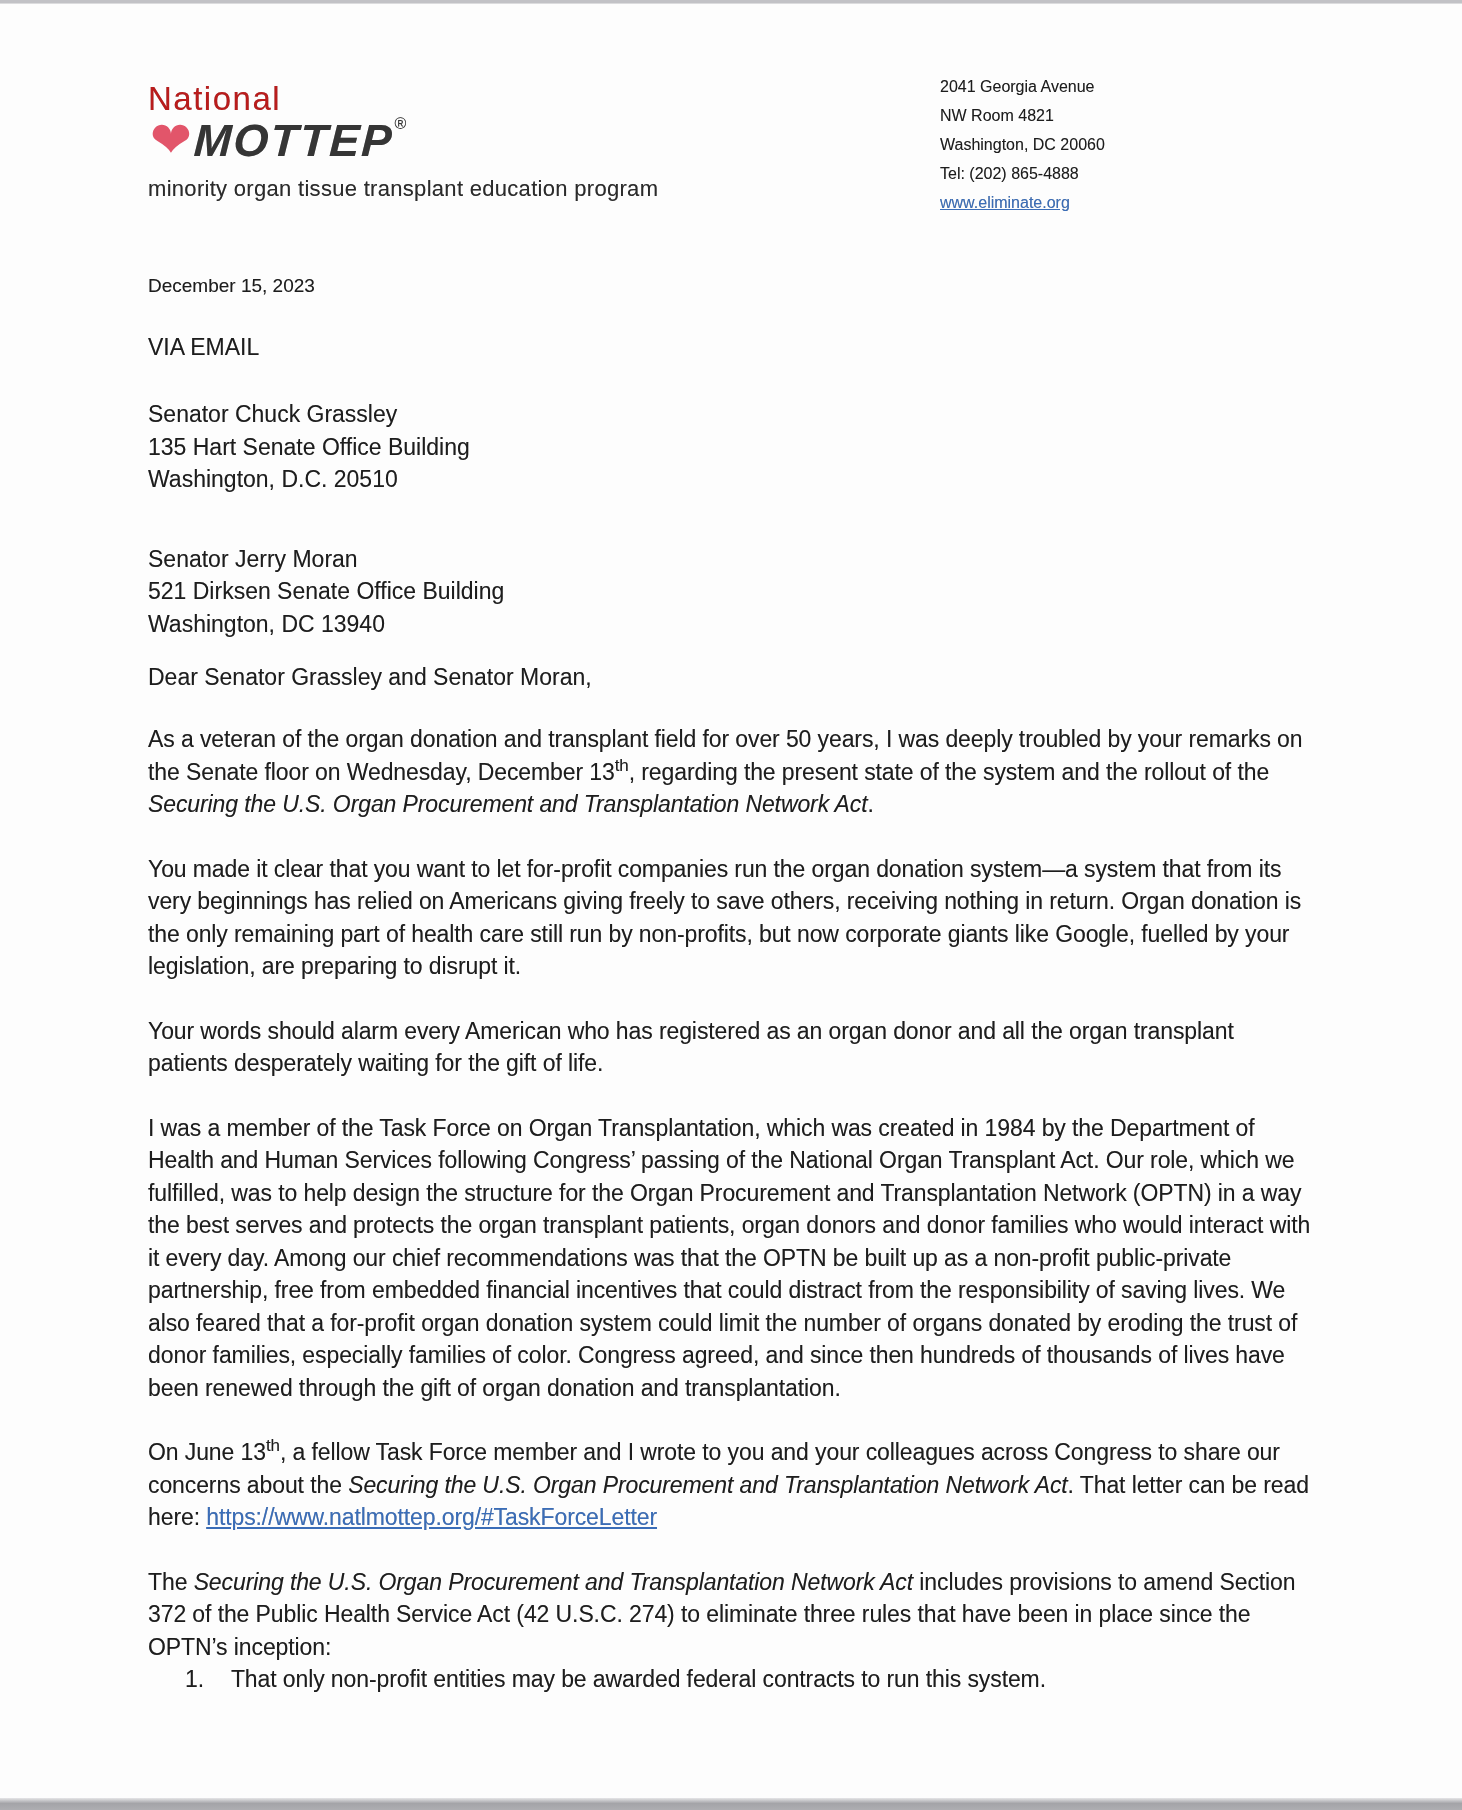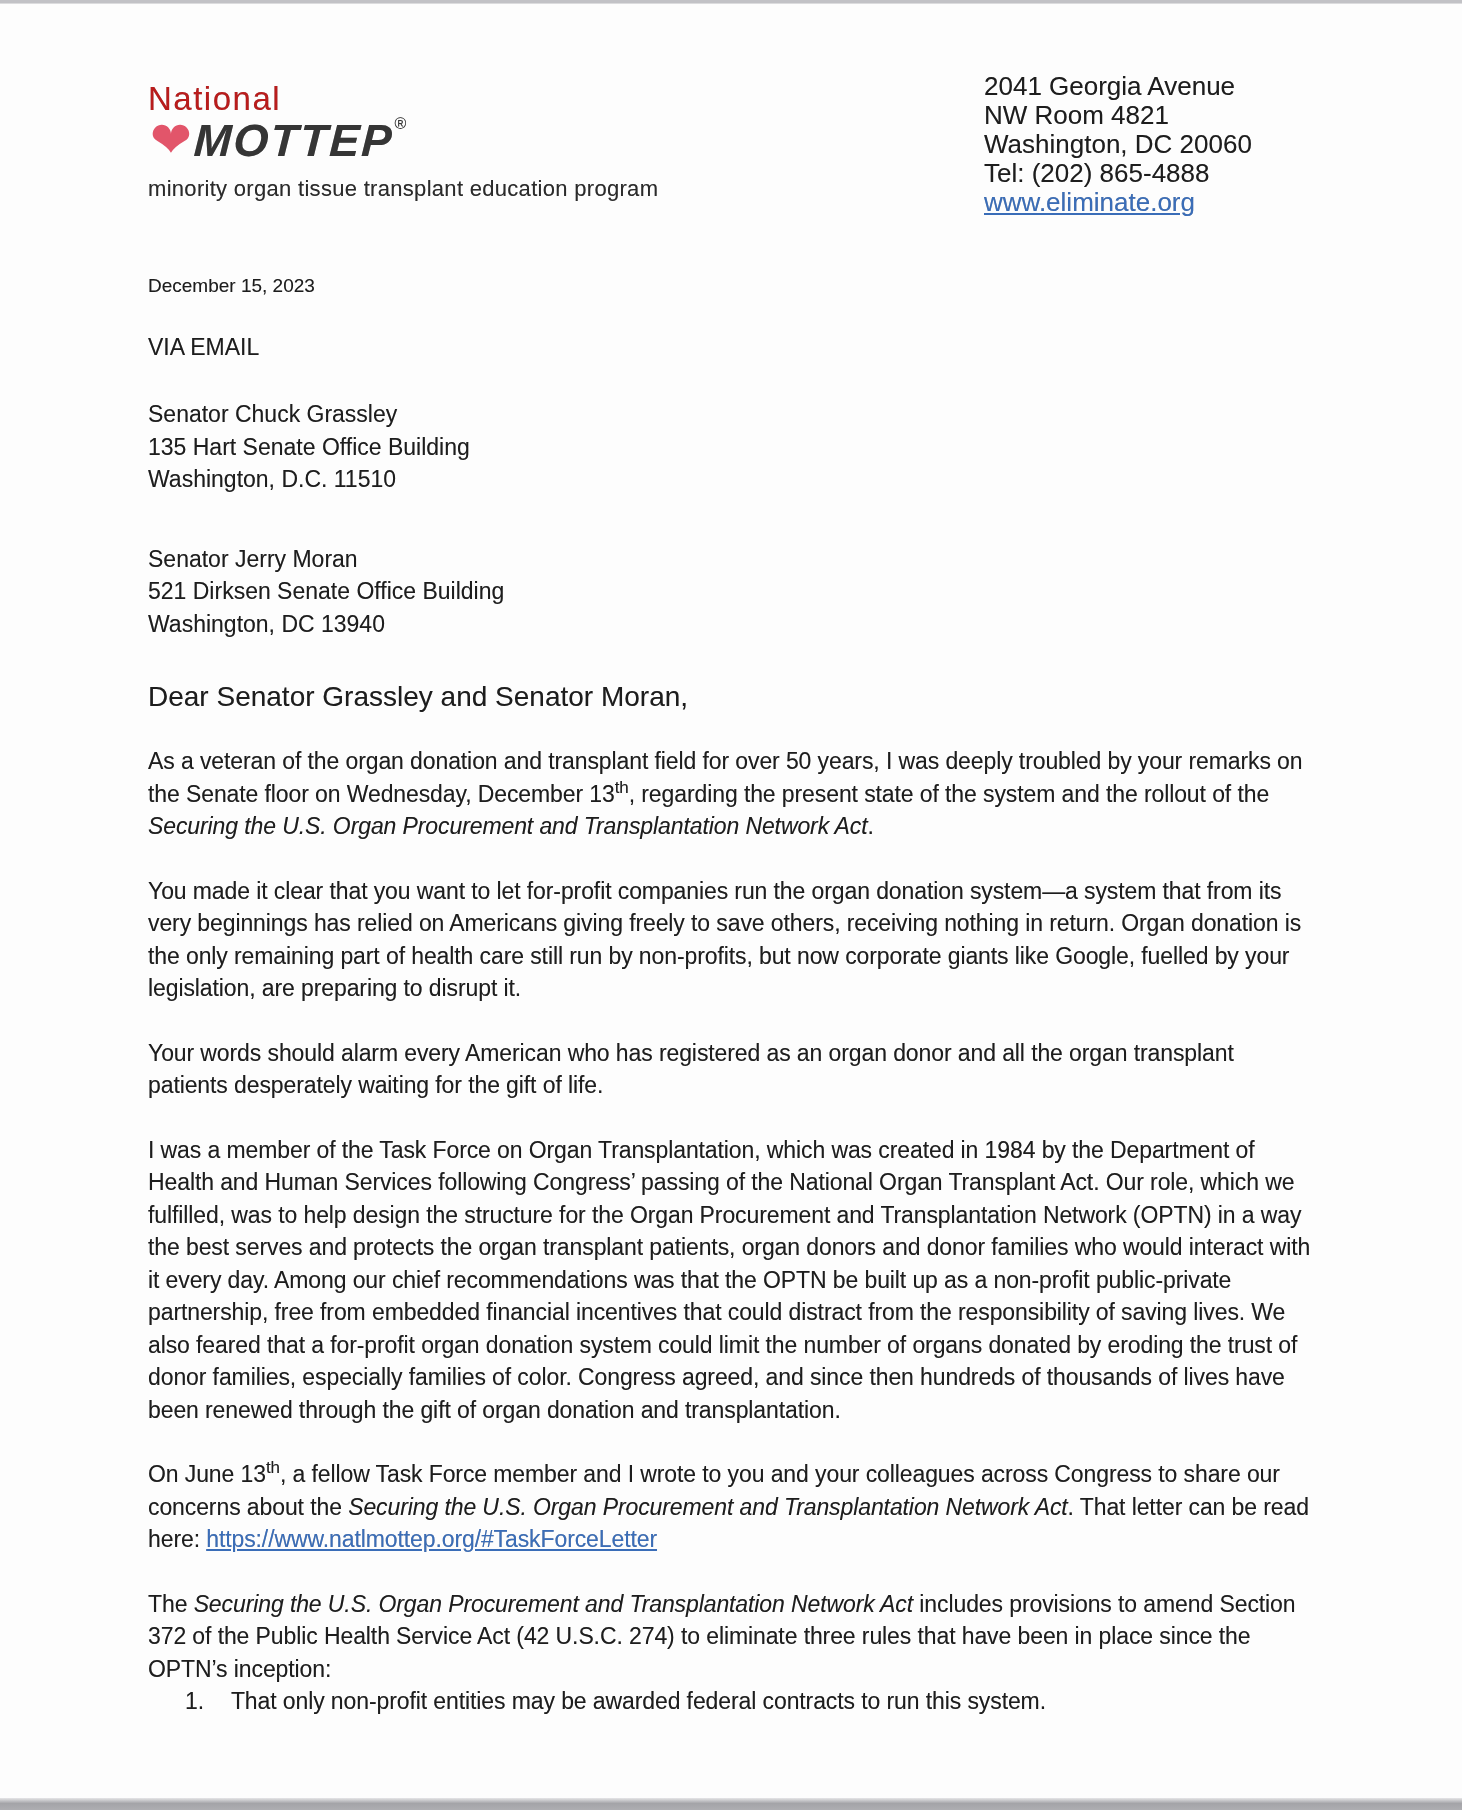--- a/index.html
+++ b/index.html
@@ -12,28 +12,28 @@
   .edge-bottom{position:absolute;bottom:0;left:0;width:100%;height:12px;background:linear-gradient(180deg,#e6e6e8 0%,#a4a4a8 45%,#aeaeb2 100%);}
   .content{position:absolute;left:148px;top:0;width:1166px;text-shadow:0 0 0.5px rgba(30,30,30,0.35);}
   .header-area{position:relative;height:275px;}
   .logo{position:absolute;left:0;top:80px;}
   .logo-national{font-size:33px;letter-spacing:1.5px;color:#b91c1c;}
   .logo-brand-row{display:flex;align-items:flex-start;margin-left:2px;margin-top:-2px;}
   .logo-heart{font-family:"DejaVu Sans",sans-serif;font-size:50px;line-height:48px;color:var(--heart-color,#e2556a);margin-right:2px;text-shadow:none;}
   .logo-brand{font-size:45px;font-weight:700;font-style:italic;letter-spacing:2px;color:#353535;line-height:50px;transform:skewX(-3deg);}
   .logo-reg{font-size:16px;color:#353535;margin-top:-1px;margin-left:1px;}
   .logo-tagline{font-size:22px;color:#2b2b2b;margin-top:10px;letter-spacing:0.3px;}
-  .contact{position:absolute;left:836px;top:72px;font-size:26px;line-height:29px;}
+  .contact{position:absolute;left:792px;top:72px;font-size:16px;line-height:29px;}
   .doc-link{color:var(--link-color,#3a6db8);text-decoration:underline;cursor:pointer;}
   .date-line{font-size:19px;margin:0 114px 0 0;}
   .via-line{font-size:23px;margin-top:37px;}
   .recipient{font-size:23px;line-height:32.5px;}
   .recipient-1{margin-top:37px;}
   .recipient-2{margin-top:47px;}
-  .salutation{font-size:28px;margin-top:41px;}
+  .salutation{font-size:23px;margin-top:24px;}
   p.para{font-size:23px;line-height:32.5px;margin:32px 0 0;letter-spacing:-0.1px;}
   .sup{font-size:17px;vertical-align:super;line-height:0;}
   .i{font-style:italic;}
   .list-row{font-size:23px;line-height:32.5px;padding-left:37px;letter-spacing:-0.1px;}
   .list-num{display:inline-block;width:40px;}
 </style>
 </head>
 <body>
 
 <div class="page">
@@ -61,21 +61,21 @@
       </div>
     </div>
 
     <div class="date-line">December 15, 2023</div>
 
     <div class="via-line">VIA EMAIL</div>
 
     <div class="recipient recipient-1">
       <div>Senator Chuck Grassley</div>
       <div>135 Hart Senate Office Building</div>
-      <div>Washington, D.C. 11510</div>
+      <div>Washington, D.C. 20510</div>
     </div>
 
     <div class="recipient recipient-2">
       <div>Senator Jerry Moran</div>
       <div>521 Dirksen Senate Office Building</div>
       <div>Washington, DC 13940</div>
     </div>
 
     <div class="salutation">Dear Senator Grassley and Senator Moran,</div>
 

